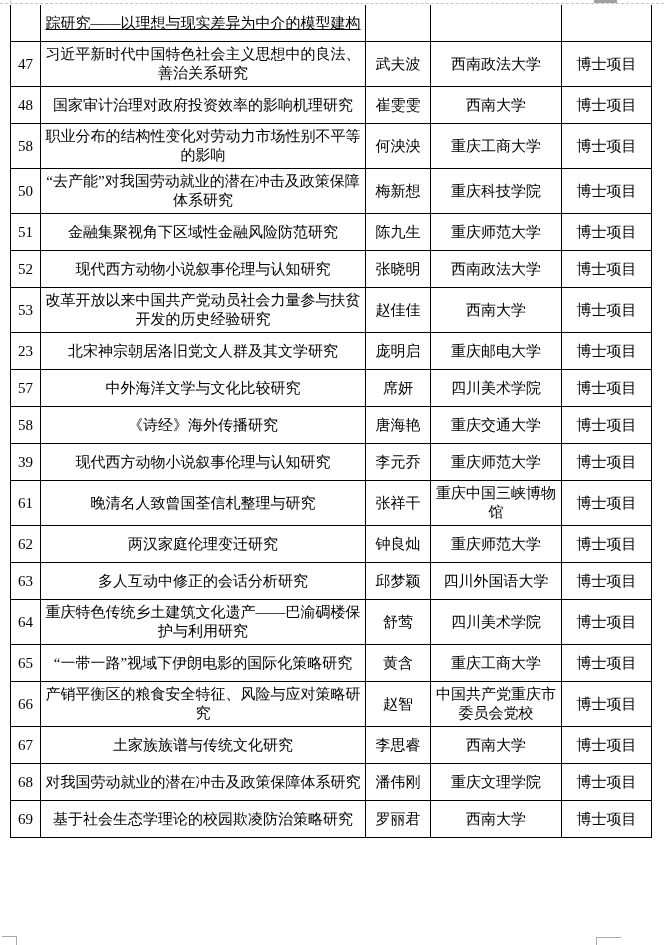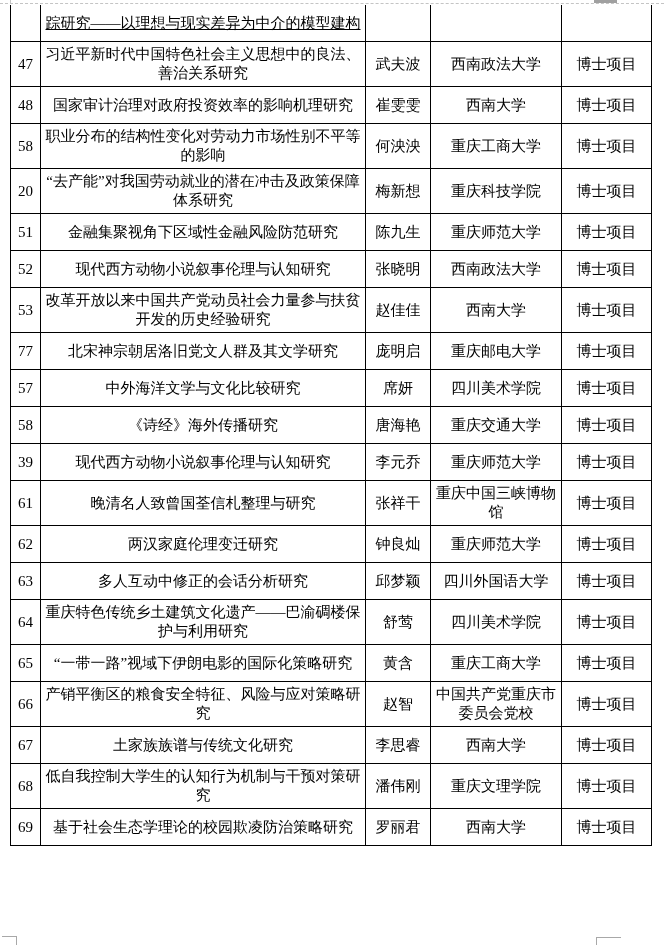--- a/index.html
+++ b/index.html
@@ -82,21 +82,21 @@
           <td class="c4">博士项目</td>
         </tr>
         <tr>
           <td class="c0">58</td>
           <td class="c1">职业分布的结构性变化对劳动力市场性别不平等的影响</td>
           <td class="c2">何泱泱</td>
           <td class="c3">重庆工商大学</td>
           <td class="c4">博士项目</td>
         </tr>
         <tr>
-          <td class="c0">20</td>
+          <td class="c0">50</td>
           <td class="c1">“去产能”对我国劳动就业的潜在冲击及政策保障体系研究</td>
           <td class="c2">梅新想</td>
           <td class="c3">重庆科技学院</td>
           <td class="c4">博士项目</td>
         </tr>
         <tr>
           <td class="c0">51</td>
           <td class="c1">金融集聚视角下区域性金融风险防范研究</td>
           <td class="c2">陈九生</td>
           <td class="c3">重庆师范大学</td>
@@ -110,21 +110,21 @@
           <td class="c4">博士项目</td>
         </tr>
         <tr>
           <td class="c0">53</td>
           <td class="c1">改革开放以来中国共产党动员社会力量参与扶贫开发的历史经验研究</td>
           <td class="c2">赵佳佳</td>
           <td class="c3">西南大学</td>
           <td class="c4">博士项目</td>
         </tr>
         <tr>
-          <td class="c0">77</td>
+          <td class="c0">23</td>
           <td class="c1">北宋神宗朝居洛旧党文人群及其文学研究</td>
           <td class="c2">庞明启</td>
           <td class="c3">重庆邮电大学</td>
           <td class="c4">博士项目</td>
         </tr>
         <tr>
           <td class="c0">57</td>
           <td class="c1">中外海洋文学与文化比较研究</td>
           <td class="c2">席妍</td>
           <td class="c3">四川美术学院</td>
@@ -188,21 +188,21 @@
         </tr>
         <tr>
           <td class="c0">67</td>
           <td class="c1">土家族族谱与传统文化研究</td>
           <td class="c2">李思睿</td>
           <td class="c3">西南大学</td>
           <td class="c4">博士项目</td>
         </tr>
         <tr>
           <td class="c0">68</td>
-          <td class="c1">低自我控制大学生的认知行为机制与干预对策研究</td>
+          <td class="c1">对我国劳动就业的潜在冲击及政策保障体系研究</td>
           <td class="c2">潘伟刚</td>
           <td class="c3">重庆文理学院</td>
           <td class="c4">博士项目</td>
         </tr>
         <tr>
           <td class="c0">69</td>
           <td class="c1">基于社会生态学理论的校园欺凌防治策略研究</td>
           <td class="c2">罗丽君</td>
           <td class="c3">西南大学</td>
           <td class="c4">博士项目</td>

